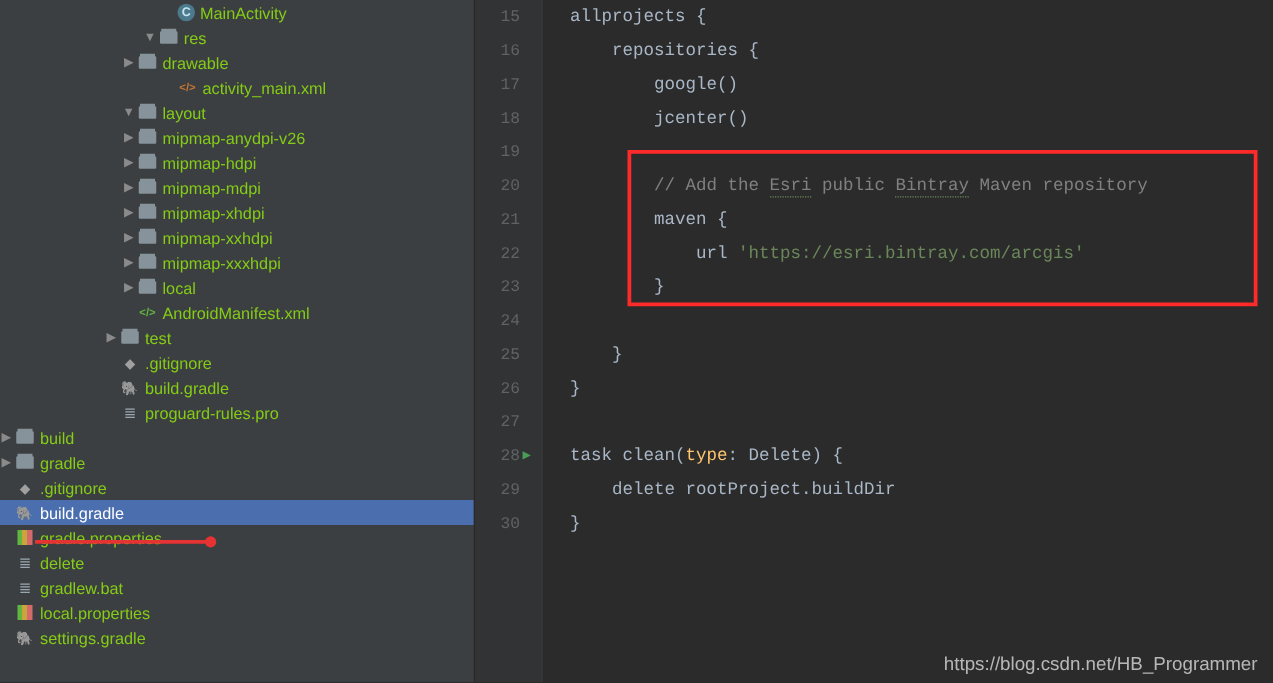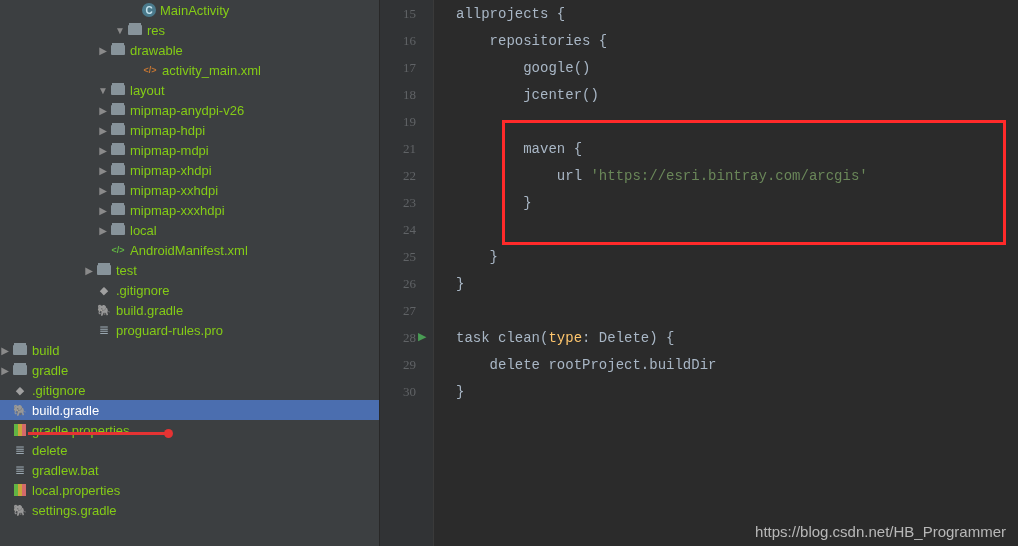--- a/index.html
+++ b/index.html
@@ -36,21 +36,21 @@
 .ic-prop::before{content:"";display:block;width:12px;height:12px;background:linear-gradient(90deg,#62b543 33%,#c9a53b 33% 66%,#d46a6a 66%);}
 
 
 .red-underline { position:absolute; left:28px; width:138px; height:3px; background:#e53333; top:432px; }
 .red-dot { position:absolute; left:164px; top:429px; width:9px; height:9px; border-radius:50%; background:#e53333; }
 
 
 .editor-panel { flex:1; height:546px; background:#2b2b2b; position:relative; font-family:Consolas,"Courier New",monospace; font-size:14px; }
 .gutter { position:absolute; left:0; top:0; width:54px; height:100%; background:#313335; border-right:1px solid #3a3a3a; }
 .line { display:flex; align-items:center; height:27px; }
-.lineno { width:54px; text-align:right; padding-right:18px; color:#606366; font-size:13px; user-select:none; position:relative;font-family:Liberation Serif, serif; }
+.lineno { width:54px; text-align:right; padding-right:18px; color:#606366; font-size:13px; user-select:none; position:relative; }
 .code { padding-left:22px; white-space:pre; }.str{color:#6a8759}.cmt{color:#808080}.fn{color:#ffc66d}.id{color:#a9b7c6}.punct{color:#a9b7c6}.typo{border-bottom:1px dotted #6a8759}
 .run-gutter{color:#499c54;position:absolute;left:38px;font-size:11px}
 
 
 .hilite-box { position:absolute; border:3px solid #ff2a2a; pointer-events:none; left:122px; top:120px; width:504px; height:125px; }
 
 
 .watermark { position:absolute; right:12px; bottom:6px; color:#d0d0d0; font-family:Arial,sans-serif; font-size:15px; opacity:.85 }
 </style>
 </head>
@@ -209,20 +209,24 @@
           <div class="lineno">17</div>
           <div class="code">        <span class="id">google</span><span class="punct">()</span></div>
         </div>
         <div class="line">
           <div class="lineno">18</div>
           <div class="code">        <span class="id">jcenter</span><span class="punct">()</span></div>
         </div>
         <div class="line">
           <div class="lineno">19</div>
           <div class="code"></div>
+        </div>
+        <div class="line">
+          <div class="lineno">20</div>
+          <div class="code">        <span class="cmt">// Add the <span class="typo">Esri</span> public <span class="typo">Bintray</span> Maven repository</span></div>
         </div>
         <div class="line">
           <div class="lineno">21</div>
           <div class="code">        <span class="id">maven</span> <span class="punct">{</span></div>
         </div>
         <div class="line">
           <div class="lineno">22</div>
           <div class="code">            <span class="id">url</span> <span class="str">'https://esri.bintray.com/arcgis'</span></div>
         </div>
         <div class="line">

